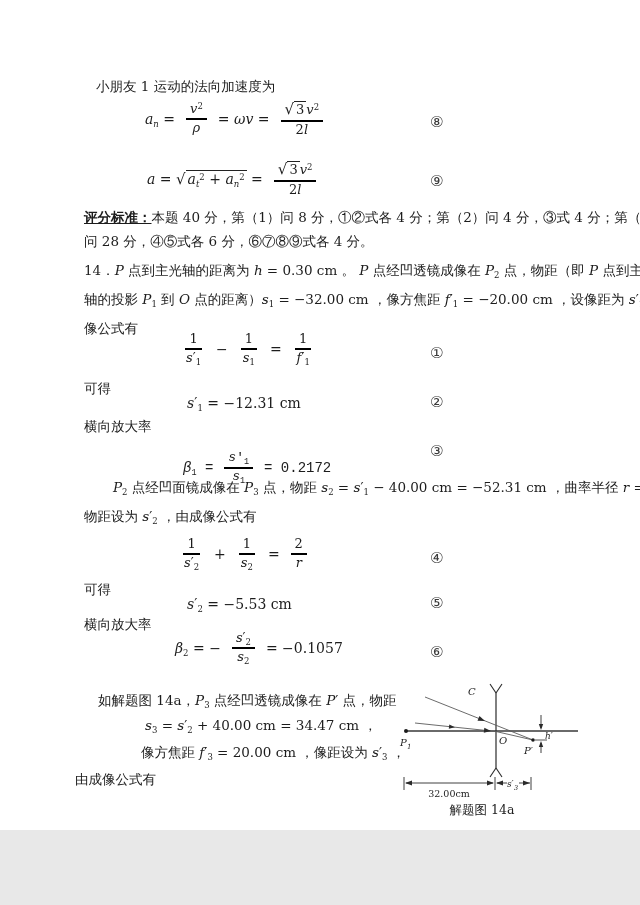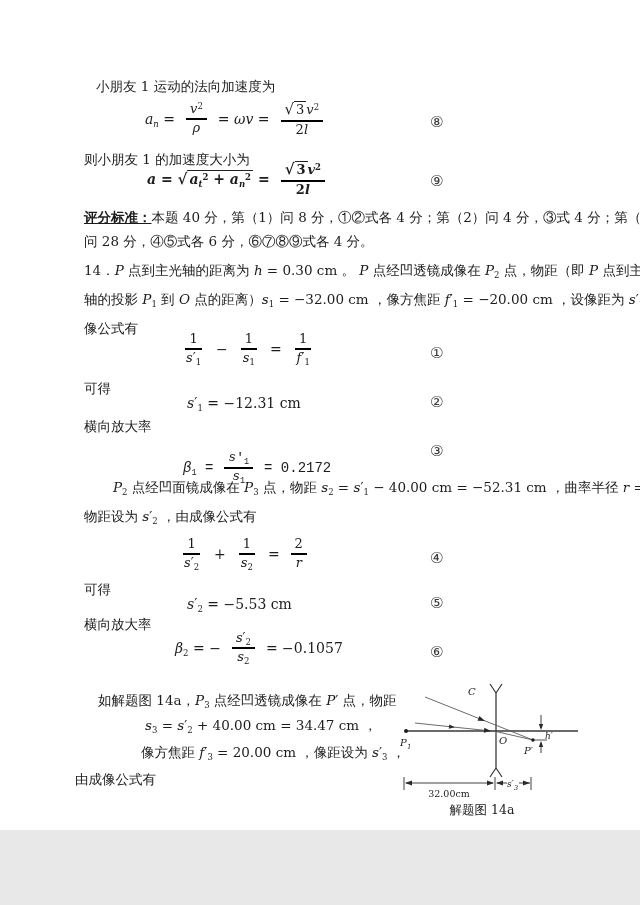--- a/index.html
+++ b/index.html
@@ -42,23 +42,22 @@
         <span class="den"><i>ρ</i></span>
       </span>
     <span>= <i>ωv</i> =</span>
     <span class="frac">
         <span class="num"><span class="rad">√</span><span class="ov">3</span><i>v</i><sup>2</sup></span>
         <span class="den">2<i>l</i></span>
       </span>
   </div>
   <span class="eqno" style="left:430px;top:113px;">⑧</span>
 
-  <div class="txt" style="left:84px;top:149px;">则小朋友 1 的加速度大小为</div>
-
-  <div class="eq" style="left:147px;top:160px;font-weight:bold;">
+
+  <div class="eq" style="left:147px;top:160px;">
     <span><i>a</i> = <span class="rad">√</span><span class="ov"><i>a</i><sub><i>t</i></sub><sup>2</sup> + <i>a</i><sub><i>n</i></sub><sup>2</sup></span> =</span>
     <span class="frac">
         <span class="num"><span class="rad">√</span><span class="ov">3</span><i>v</i><sup>2</sup></span>
         <span class="den">2<i>l</i></span>
       </span>
   </div>
   <span class="eqno" style="left:430px;top:172px;">⑨</span>
 
   <div class="lines tight" style="left:84px;top:206px;">
     <div class="ln"><span class="bold">评分标准：</span><span>本题 40 分，第（1）问 8 分，①②式各 4 分；第（2）问 4 分，③式 4 分；第（3）</span></div>

